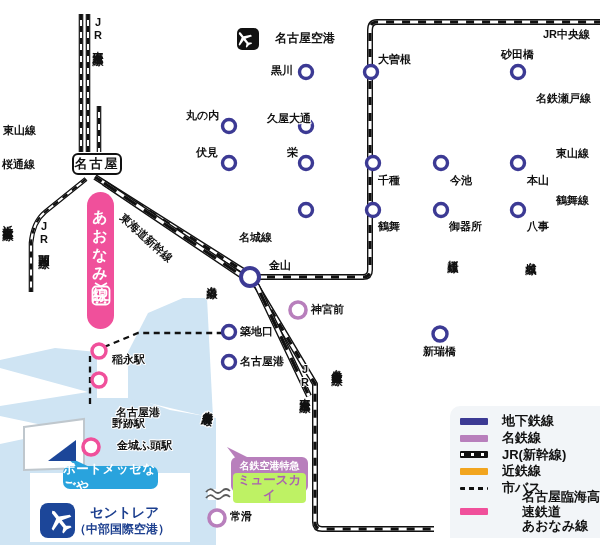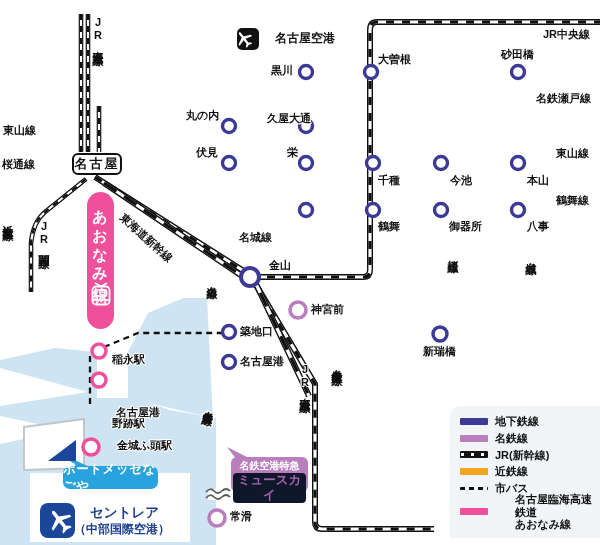--- a/index.html
+++ b/index.html
@@ -19,40 +19,40 @@
       border-radius:14px;display:flex;flex-direction:column;align-items:center;justify-content:flex-start;padding-top:7px;box-sizing:border-box;}
   .aonami-badge .txt{writing-mode:vertical-rl;text-orientation:upright;color:#fff;font-size:15px;font-weight:700;letter-spacing:2px;line-height:1;}
   .aonami-badge svg{margin-top:3px;}
   
   .portmesse{position:absolute;left:63px;top:466px;width:95px;height:23px;background:var(--portmesse);color:#fff;
       border-radius:7px;display:flex;align-items:center;justify-content:center;font-size:12.5px;font-weight:700;letter-spacing:.5px;}
   
   .musky{position:absolute;left:231px;top:457px;width:77px;height:35px;background:var(--meitetsu);border-radius:6px;
       display:flex;flex-direction:column;align-items:stretch;box-sizing:border-box;padding:2px;}
   .musky .l1{color:#fff;font-size:10px;font-weight:700;text-align:center;line-height:14px;}
-  .musky .l2{background:#0f172a;color:var(--meitetsu-dark);font-size:12.5px;font-weight:700;text-align:center;border-radius:4px;line-height:15px;}
+  .musky .l2{background:#bef264;color:var(--meitetsu-dark);font-size:12.5px;font-weight:700;text-align:center;border-radius:4px;line-height:15px;}
   .centrair-text1{position:absolute;left:90px;top:504px;font-size:13.5px;font-weight:700;color:var(--navytext);
       text-shadow:1px 0 0 #fff,-1px 0 0 #fff,0 1px 0 #fff,0 -1px 0 #fff;}
   .centrair-text2{position:absolute;left:74px;top:521px;font-size:12px;font-weight:700;color:var(--navytext);
       text-shadow:1px 0 0 #fff,-1px 0 0 #fff,0 1px 0 #fff,0 -1px 0 #fff;}
   
   .legend{position:absolute;left:450px;top:406px;width:150px;height:132px;background:var(--legendbg);
       border-top-left-radius:10px;box-sizing:border-box;padding:7px 0 0 10px;}
   .legend .row{display:flex;align-items:center;height:16.8px;}
   .legend .sw{width:28px;height:7px;flex:0 0 28px;border-radius:1px;position:relative;}
   .legend .sw-subway{background:var(--subway);}
   .legend .sw-meitetsu{background:var(--meitetsu);}
   .legend .sw-kintetsu{background:var(--kintetsu);}
   .legend .sw-aonami{background:var(--aonami);}
   .legend .sw-jr,.legend .sw-shinkansen{background:#111;}
   .legend .sw-jr::after,.legend .sw-shinkansen::after{content:"";position:absolute;left:1px;right:1px;top:2px;height:3px;
       background:repeating-linear-gradient(90deg,#fff 0 4px,#111 4px 8px);}
   .legend .sw-shinkansen::after{background:repeating-linear-gradient(90deg,#fff 0 3px,#111 3px 10px);}
   .legend .sw-bus{background:repeating-linear-gradient(90deg,#111 0 5px,transparent 5px 9px);height:2.6px;}
-  .legend .lab{font-size:11px;font-weight:700;color:#111;margin-left:7px;line-height:1.15;}
+  .legend .lab{font-size:13px;font-weight:700;color:#111;margin-left:14px;line-height:1.15;}
   
   .subw{stroke:var(--subway);stroke-width:7;fill:none;stroke-linejoin:round;}
   .pinkl{stroke:var(--meitetsu);stroke-width:5.5;fill:none;stroke-linejoin:round;stroke-linecap:round;}
   .orangel{stroke:var(--kintetsu);stroke-width:5.5;fill:none;stroke-linejoin:round;stroke-linecap:round;}
   .aonamil{stroke:var(--aonami);stroke-width:7;fill:none;stroke-linejoin:round;}
   .jrb{stroke:#111;stroke-width:6;fill:none;stroke-linejoin:round;}
   .jrm{stroke:#fff;stroke-width:3.2;fill:none;stroke-linejoin:round;}
   .jrd{stroke:#111;stroke-width:3.2;fill:none;stroke-dasharray:8 8;}
   .jrds{stroke:#111;stroke-width:3.2;fill:none;stroke-dasharray:15 9;}
   .jrb2{stroke:#111;stroke-width:4.6;fill:none;}

